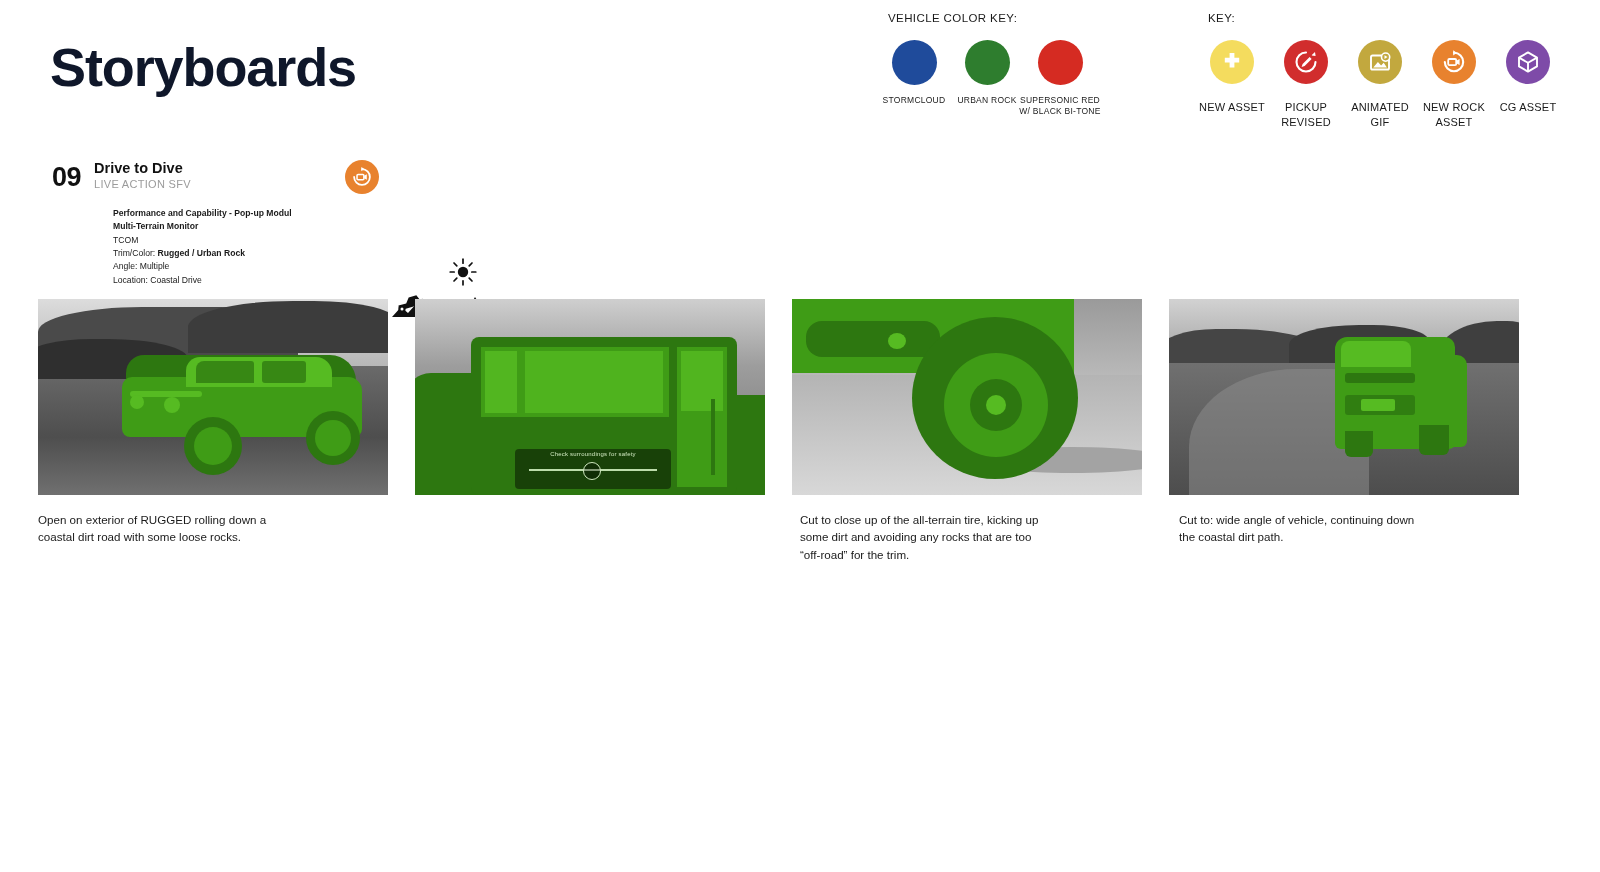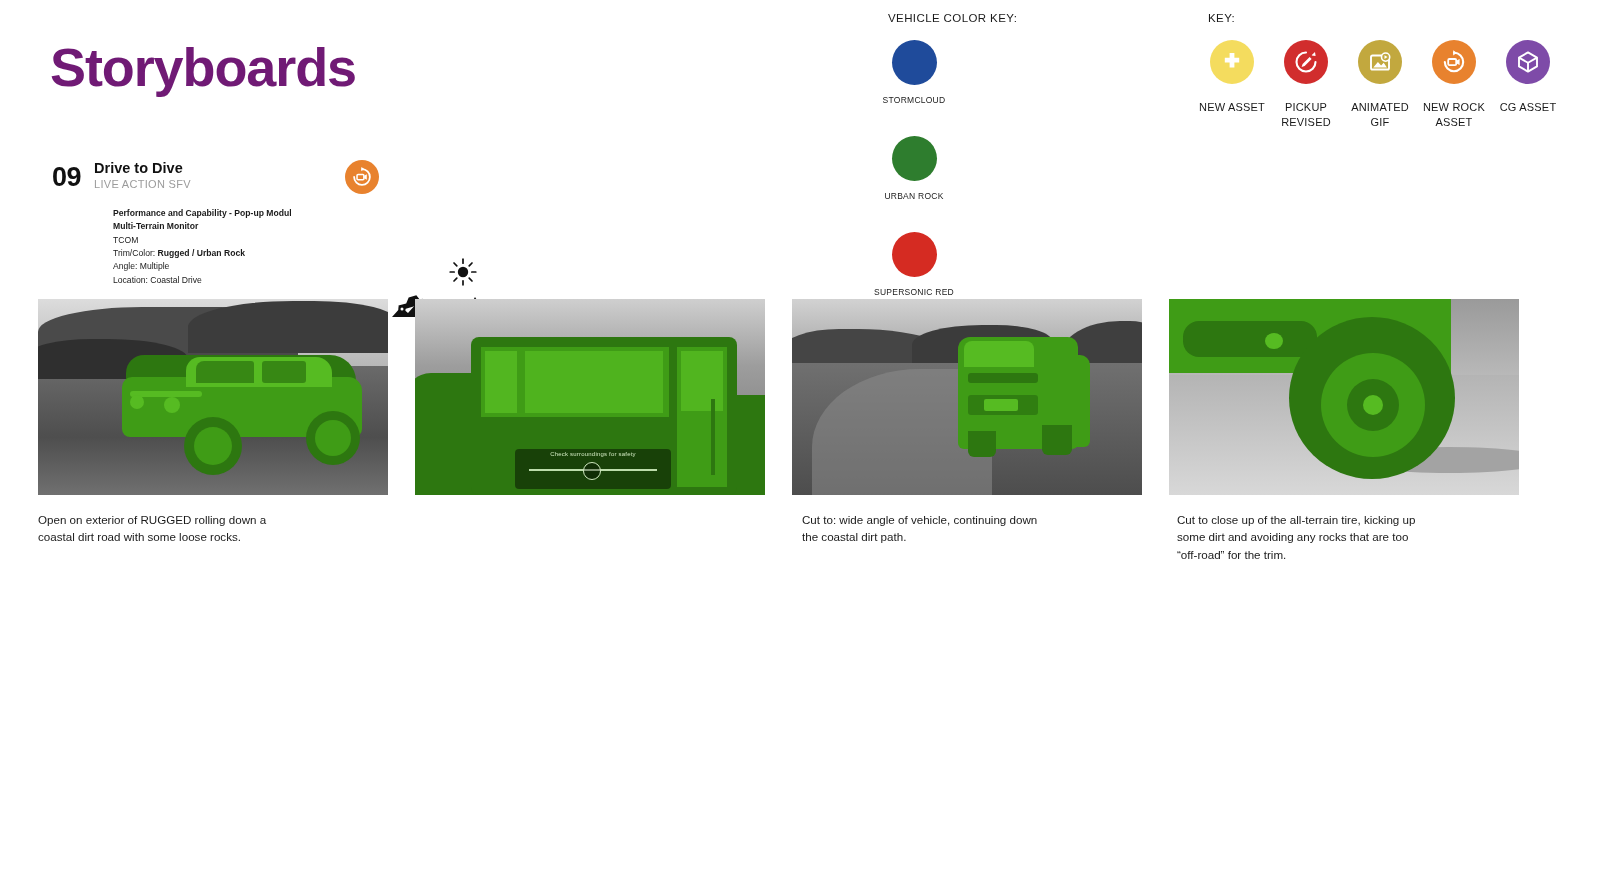--- a/index.html
+++ b/index.html
@@ -31,23 +31,22 @@
     white-space: nowrap;
   }
 
   .vehicle-key {
     position: absolute;
     left: 888px;
     top: 12px;
   }
   .vehicle-swatches {
     display: flex;
-    gap: 30px;
+    gap: 21px;
     margin-top: 16px;
-    flex-direction: column;
   }
   .vehicle-swatch {
     width: 52px;
     display: flex;
     flex-direction: column;
     align-items: center;
   }
   .swatch-dot {
     width: 45px;
     height: 45px;
@@ -100,21 +99,21 @@
   }
 
   
   .page-title {
     position: absolute;
     left: 50px;
     top: 36px;
     font-size: 54px;
     font-weight: 700;
     letter-spacing: -1.1px;
-    color: #701a75;
+    color: #0f172a;
   }
 
   
   .scene-header {
     position: absolute;
     left: 52px;
     top: 160px;
     width: 340px;
   }
   .scene-top {
@@ -448,20 +447,38 @@
         <div class="veh" style="left:262px;top:48px;width:50px;height:140px;"></div>
         <div class="veh veh-light" style="left:266px;top:52px;width:42px;height:60px;opacity:.8;"></div>
         <div class="veh veh-dark" style="left:296px;top:100px;width:4px;height:76px;"></div>
         <div style="position:absolute;left:100px;top:150px;width:156px;height:40px;background:rgba(0,0,0,.45);border-radius:4px;"></div>
         <div style="position:absolute;left:100px;top:152px;width:156px;text-align:center;font-size:6px;color:#cfe8bf;letter-spacing:.2px;">Check surroundings for safety</div>
         <div style="position:absolute;left:114px;top:170px;width:128px;height:2px;background:#bcdcab;"></div>
         <div style="position:absolute;left:168px;top:163px;width:16px;height:16px;border:1.4px solid #cfe8bf;border-radius:50%;background:rgba(0,0,0,.3);"></div>
       </div>
     </div>
 
+    <div class="frame-col indent2">
+      <div class="frame-img" style="background:linear-gradient(#9a9a9a,#c9c9c9 60%,#e3e3e3);">
+        <div style="position:absolute;left:0;bottom:0;width:350px;height:120px;background:linear-gradient(#b4b4b4,#d8d8d8);"></div>
+        <div style="position:absolute;left:180px;bottom:22px;width:200px;height:26px;background:#a3a3a3;border-radius:50%;"></div>
+        <div class="veh" style="left:0;top:0;width:250px;height:74px;border-radius:0 0 20px 0;"></div>
+        <div class="veh veh-dark" style="left:14px;top:22px;width:134px;height:36px;border-radius:16px;"></div>
+        <div class="veh veh-light" style="left:96px;top:34px;width:18px;height:16px;border-radius:50%;"></div>
+        <div class="veh" style="left:192px;top:0;width:90px;height:120px;border-radius:0 0 14px 18px;"></div>
+        <div class="veh veh-dark" style="left:120px;top:18px;width:166px;height:162px;border-radius:50%;"></div>
+        <div class="veh" style="left:152px;top:54px;width:104px;height:104px;border-radius:50%;"></div>
+        <div class="veh veh-dark" style="left:178px;top:80px;width:52px;height:52px;border-radius:50%;"></div>
+        <div class="veh veh-light" style="left:194px;top:96px;width:20px;height:20px;border-radius:50%;"></div>
+      </div>
+      <div class="frame-caption">Cut to close up of the all-terrain tire, kicking up
+some dirt and avoiding any rocks that are too
+“off-road” for the trim.</div>
+    </div>
+
     <div class="frame-col indent3">
       <div class="frame-img" style="background:linear-gradient(#c4c4c4,#8f8f8f 38%,#5c5c5c);">
         <div style="position:absolute;left:0;top:0;width:350px;height:56px;background:linear-gradient(#d2d2d2,#a8a8a8);"></div>
         <div class="ridge" style="left:-10px;top:30px;width:190px;height:70px;background:#454545;border-radius:30% 60% 0 0;"></div>
         <div class="ridge" style="left:120px;top:26px;width:140px;height:40px;background:#3b3b3b;border-radius:50% 40% 0 0;"></div>
         <div class="ridge" style="left:268px;top:22px;width:100px;height:60px;background:#3f3f3f;border-radius:60% 30% 0 0;"></div>
         <div style="position:absolute;left:0;bottom:0;width:350px;height:132px;background:linear-gradient(#707070,#4d4d4d);"></div>
         <div style="position:absolute;left:20px;top:70px;width:180px;height:130px;background:#8d8d8d;border-radius:60% 20% 0 0;opacity:.55;"></div>
         <div class="veh" style="left:166px;top:38px;width:120px;height:112px;border-radius:12px 10px 6px 6px;"></div>
         <div class="veh veh-light" style="left:172px;top:42px;width:70px;height:26px;border-radius:8px 8px 0 0;"></div>
@@ -469,33 +486,15 @@
         <div class="veh veh-dark" style="left:176px;top:96px;width:70px;height:20px;border-radius:3px;opacity:.8;"></div>
         <div class="veh veh-light" style="left:192px;top:100px;width:34px;height:12px;border-radius:2px;"></div>
         <div class="veh" style="left:258px;top:56px;width:40px;height:92px;border-radius:0 10px 6px 0;"></div>
         <div class="veh veh-dark" style="left:176px;top:132px;width:28px;height:26px;border-radius:0 0 6px 6px;"></div>
         <div class="veh veh-dark" style="left:250px;top:126px;width:30px;height:30px;border-radius:0 0 6px 6px;"></div>
       </div>
       <div class="frame-caption">Cut to: wide angle of vehicle, continuing down
 the coastal dirt path.</div>
     </div>
 
-    <div class="frame-col indent2">
-      <div class="frame-img" style="background:linear-gradient(#9a9a9a,#c9c9c9 60%,#e3e3e3);">
-        <div style="position:absolute;left:0;bottom:0;width:350px;height:120px;background:linear-gradient(#b4b4b4,#d8d8d8);"></div>
-        <div style="position:absolute;left:180px;bottom:22px;width:200px;height:26px;background:#a3a3a3;border-radius:50%;"></div>
-        <div class="veh" style="left:0;top:0;width:250px;height:74px;border-radius:0 0 20px 0;"></div>
-        <div class="veh veh-dark" style="left:14px;top:22px;width:134px;height:36px;border-radius:16px;"></div>
-        <div class="veh veh-light" style="left:96px;top:34px;width:18px;height:16px;border-radius:50%;"></div>
-        <div class="veh" style="left:192px;top:0;width:90px;height:120px;border-radius:0 0 14px 18px;"></div>
-        <div class="veh veh-dark" style="left:120px;top:18px;width:166px;height:162px;border-radius:50%;"></div>
-        <div class="veh" style="left:152px;top:54px;width:104px;height:104px;border-radius:50%;"></div>
-        <div class="veh veh-dark" style="left:178px;top:80px;width:52px;height:52px;border-radius:50%;"></div>
-        <div class="veh veh-light" style="left:194px;top:96px;width:20px;height:20px;border-radius:50%;"></div>
-      </div>
-      <div class="frame-caption">Cut to close up of the all-terrain tire, kicking up
-some dirt and avoiding any rocks that are too
-“off-road” for the trim.</div>
-    </div>
-
   </div>
 
 </div>
 
 </body></html>

